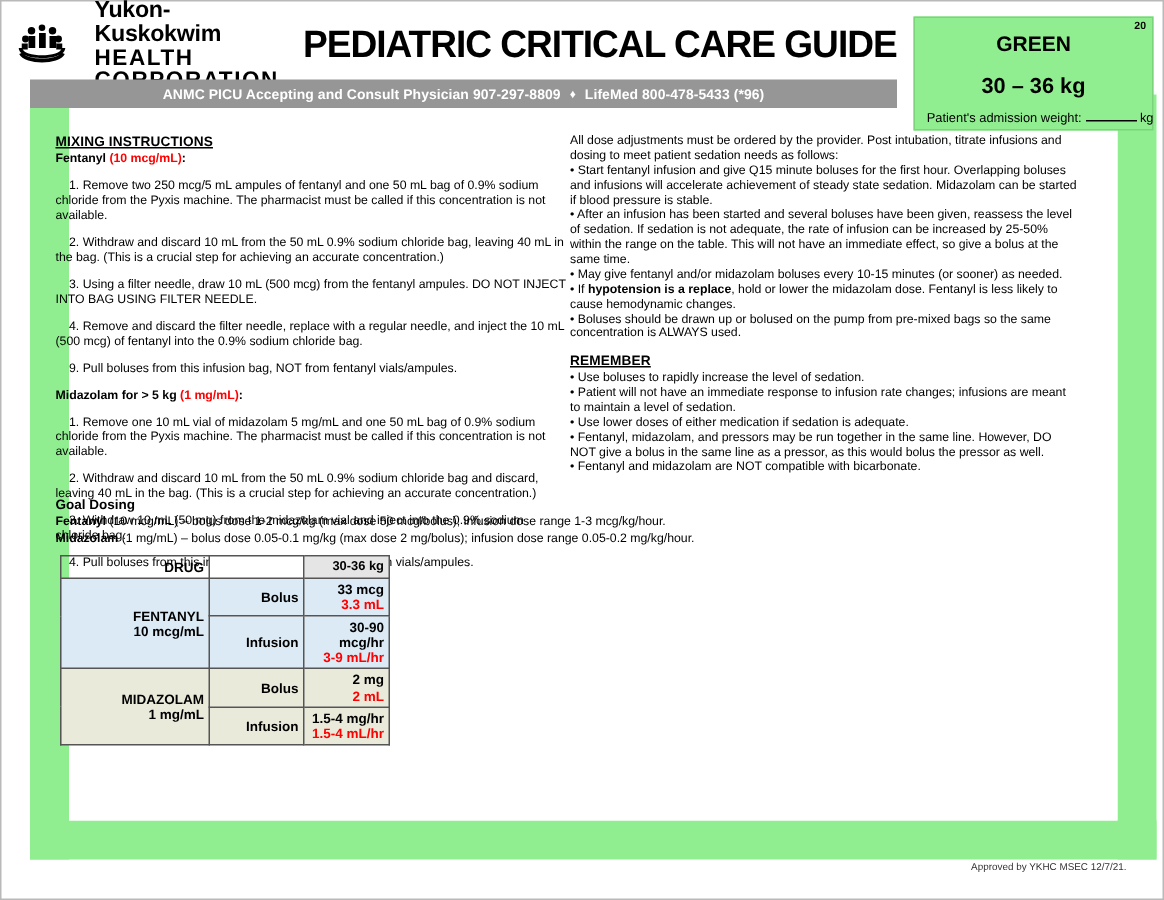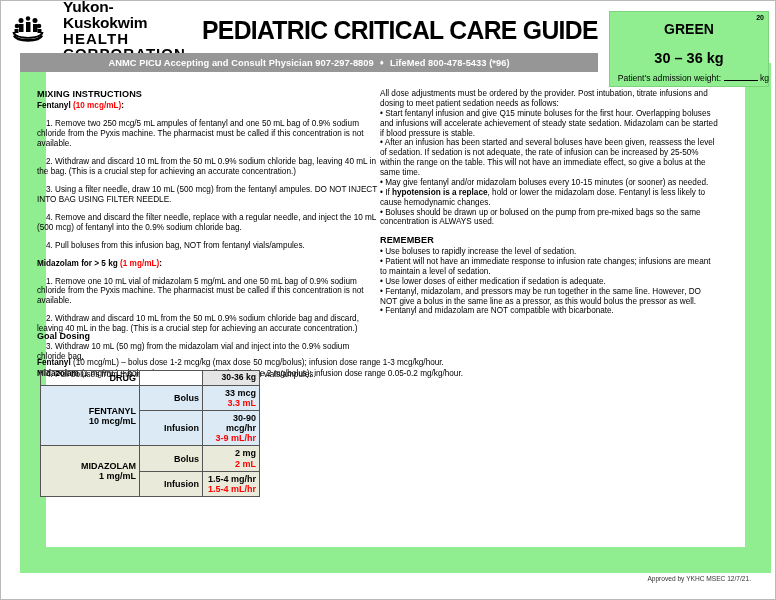--- a/index.html
+++ b/index.html
@@ -56,32 +56,32 @@
   .admit{
     position:absolute;left:608px;top:72px;width:160px;
     font-size:8.6px;text-align:right;
   }
   .admit .blank{display:inline-block;border-bottom:1px solid #000;width:34px;}
 
   
   .col{position:absolute;top:88px;font-size:8.2px;line-height:1.205;}
   .col-l{left:36px;width:342px;}
   .col-r{left:379px;width:338px;}
-  .sec-title{font-weight:bold;font-size:9.1px;letter-spacing:.1px;margin-bottom:1px;}
+  .sec-title{font-weight:bold;font-size:9.1px;letter-spacing:.1px;margin-bottom:1px;text-decoration:underline;}
   .drug-head{font-weight:bold;margin-top:0;}
   .red{color:#ff0000;}
   .steps{margin:0;}
   .step{text-indent:9px;margin-bottom:0;}
   .gap{height:8px;}
   .bullets p{margin:0;}
   .bullets b{font-weight:bold;}
   .p0{margin:0;}
 
   .goal{position:absolute;left:36px;top:330px;width:710px;font-size:8.2px;line-height:1.25;}
-  .goal .gt{font-weight:bold;font-size:9px;margin-bottom:16px;}
+  .goal .gt{font-weight:bold;font-size:9px;margin-bottom:1px;}
   .goal .gl b{font-weight:bold;}
 
   
   table.dose{
     position:absolute;left:39px;top:369px;
     border-collapse:collapse;
     font-size:9px;
   }
   table.dose td{
     border:1px solid #555;
@@ -163,21 +163,21 @@
     <div class="sec-title">MIXING INSTRUCTIONS</div>
     <div class="drug-head">
       <span>Fentanyl</span>
       <span class="red">(10 mcg/mL)</span><span>:</span>
     </div>
     <div class="steps">
       <p class="step">1. Remove two 250 mcg/5 mL ampules of fentanyl and one 50 mL bag of 0.9% sodium chloride from the Pyxis machine. The pharmacist must be called if this concentration is not available.</p>
       <p class="step">2. Withdraw and discard 10 mL from the 50 mL 0.9% sodium chloride bag, leaving 40 mL in the bag. (This is a crucial step for achieving an accurate concentration.)</p>
       <p class="step">3. Using a filter needle, draw 10 mL (500 mcg) from the fentanyl ampules. DO NOT INJECT INTO BAG USING FILTER NEEDLE.</p>
       <p class="step">4. Remove and discard the filter needle, replace with a regular needle, and inject the 10 mL (500 mcg) of fentanyl into the 0.9% sodium chloride bag.</p>
-      <p class="step">4. Pull boluses from this infusion bag, NOT from fentanyl vials/ampules.</p>
+      <p class="step">9. Pull boluses from this infusion bag, NOT from fentanyl vials/ampules.</p>
     </div>
     <div class="gap"></div>
     <div class="drug-head">
       <span>Midazolam for &gt; 5 kg</span>
       <span class="red">(1 mg/mL)</span><span>:</span>
     </div>
     <div class="steps">
       <p class="step">1. Remove one 10 mL vial of midazolam 5 mg/mL and one 50 mL bag of 0.9% sodium chloride from the Pyxis machine. The pharmacist must be called if this concentration is not available.</p>
       <p class="step">2. Withdraw and discard 10 mL from the 50 mL 0.9% sodium chloride bag and discard, leaving 40 mL in the bag. (This is a crucial step for achieving an accurate concentration.)</p>
       <p class="step">3. Withdraw 10 mL (50 mg) from the midazolam vial and inject into the 0.9% sodium chloride bag.</p>

